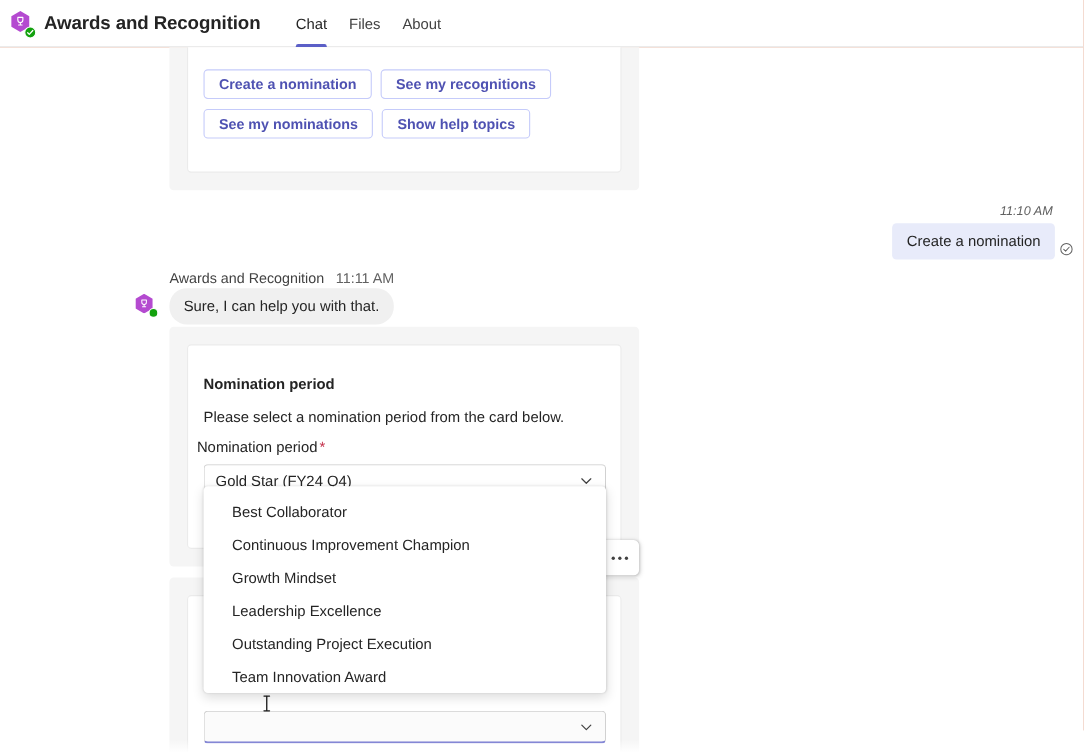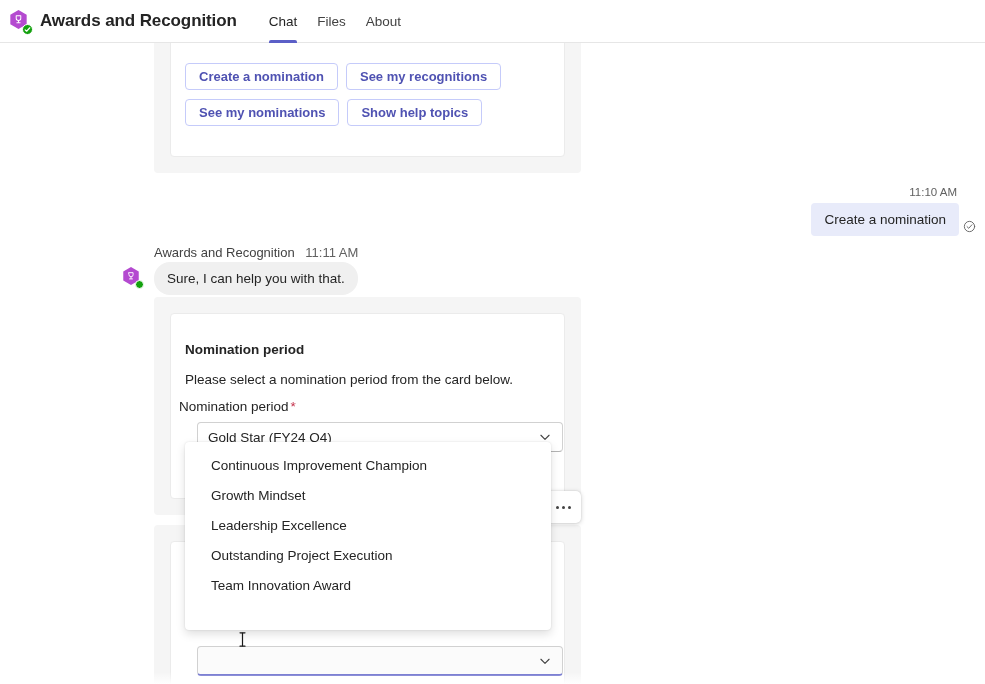--- a/index.html
+++ b/index.html
@@ -158,20 +158,21 @@
     cursor: pointer;
     white-space: nowrap;
   }
 
   
   .msg-out-time {
     position: absolute;
     right: 28px; top: 143px;
     font-size: 11.5px;
     color: #616161;
+    font-style: italic;
   }
   .msg-out-bubble {
     position: absolute;
     right: 26px; top: 160px;
     background: #e8ebfa;
     border-radius: 4px;
     padding: 8px 13px;
     font-size: 13.5px;
     color: #242424;
     line-height: 17px;
@@ -275,21 +276,20 @@
     background: #ffffff;
     border: 1px solid #d1d1d1;
     border-bottom: 1px solid #b3b3b3;
     border-radius: 4px;
     display: flex;
     align-items: center;
     padding: 0 10px;
     font-size: 13.5px;
     color: #242424;
     cursor: pointer;
-    margin-left: 12px;
   }
   #combobox-period { top: 108px; }
   .combobox .value { flex: 1; white-space: nowrap; }
   .combobox .chevron {
     width: 14px; height: 14px;
     color: #424242;
     flex: 0 0 auto;
   }
   .combobox .chevron svg { display: block; }
 
@@ -495,20 +495,21 @@
             <svg width="14" height="14" viewBox="0 0 24 24" fill="none" stroke="#424242" stroke-width="1.9" stroke-linecap="round" stroke-linejoin="round">
               <polyline points="5 9 12 16 19 9"></polyline>
             </svg>
           </span>
         </div>
 
       </div>
     </div>
 
     <div class="dropdown-flyout">
+      <div class="dropdown-option">Best Collaborator</div>
       <div class="dropdown-option">Continuous Improvement Champion</div>
       <div class="dropdown-option">Growth Mindset</div>
       <div class="dropdown-option">Leadership Excellence</div>
       <div class="dropdown-option">Outstanding Project Execution</div>
       <div class="dropdown-option">Team Innovation Award</div>
     </div>
 
     <div class="text-caret">
       <svg width="9" height="17" viewBox="0 0 9 17" fill="none" stroke="#1a1a1a" stroke-width="1.2" stroke-linecap="round">
         <path d="M4.5 2.2v12.6"></path>

